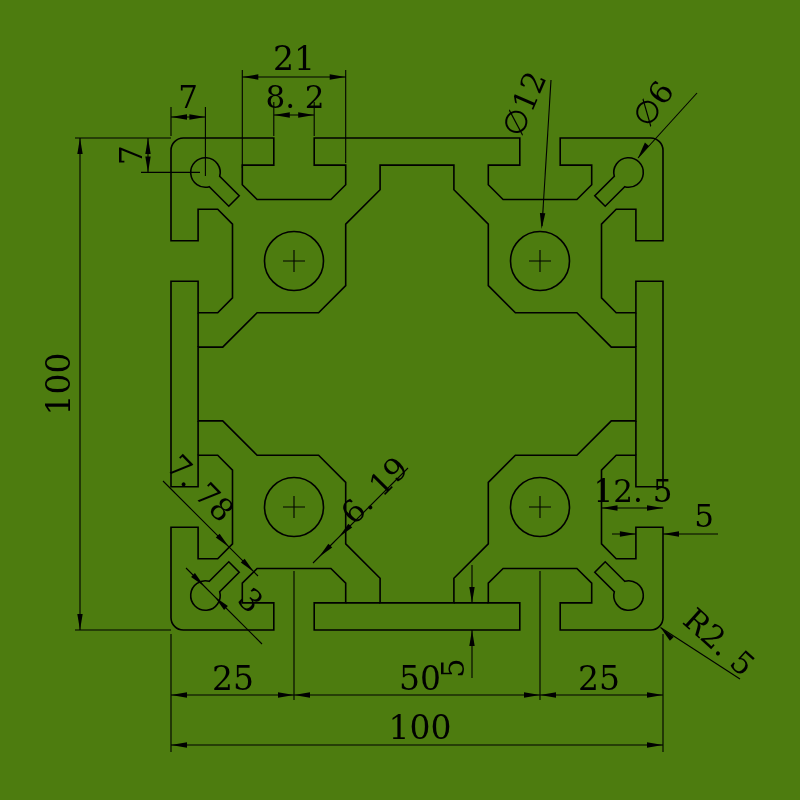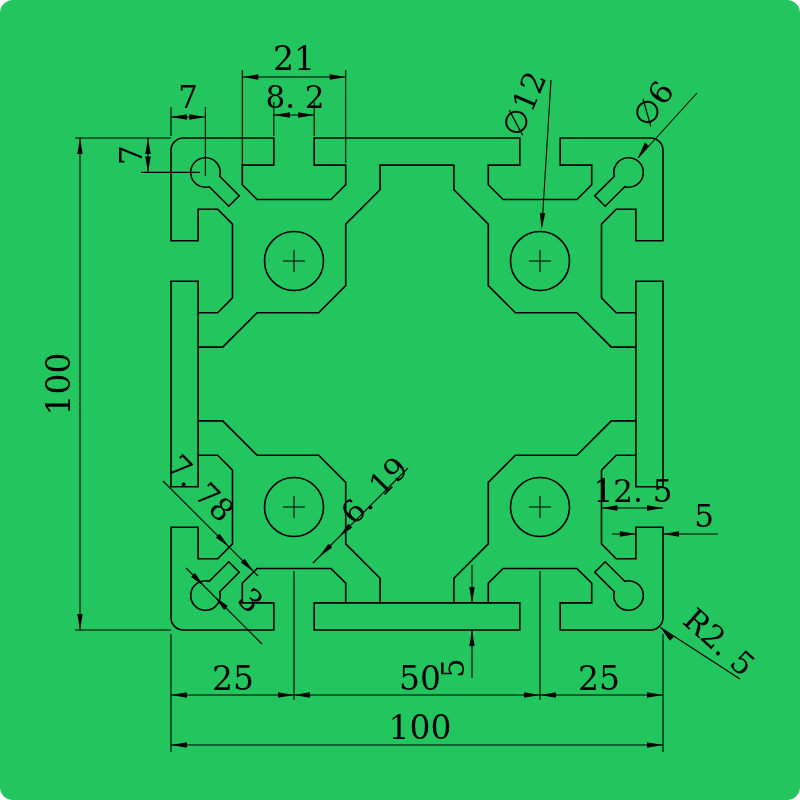--- a/index.html
+++ b/index.html
@@ -1,16 +1,16 @@
 <!DOCTYPE html>
 <html><head>
 <meta charset="utf-8">
 <style>
   html,body{margin:0;padding:0;background:#fff;}
-  #canvas{position:relative;width:800px;height:800px;background:#22c55e;overflow:hidden;border-radius:13px;}
+  #canvas{position:relative;width:800px;height:800px;background:#4d7c0f;overflow:hidden;}
   svg{display:block;}
   .profile{fill:none;stroke:#000;stroke-width:1.6px;stroke-linejoin:miter;}
   .dim{fill:none;stroke:#000;stroke-width:1.1px;}
   .arrow{fill:#000;stroke:none;}
   .dim-text{font-family:"DejaVu Serif",serif;font-size:31px;fill:#000;}
   .dim-text.big{font-size:33px;}
 </style>
 </head>
 <body>
 

